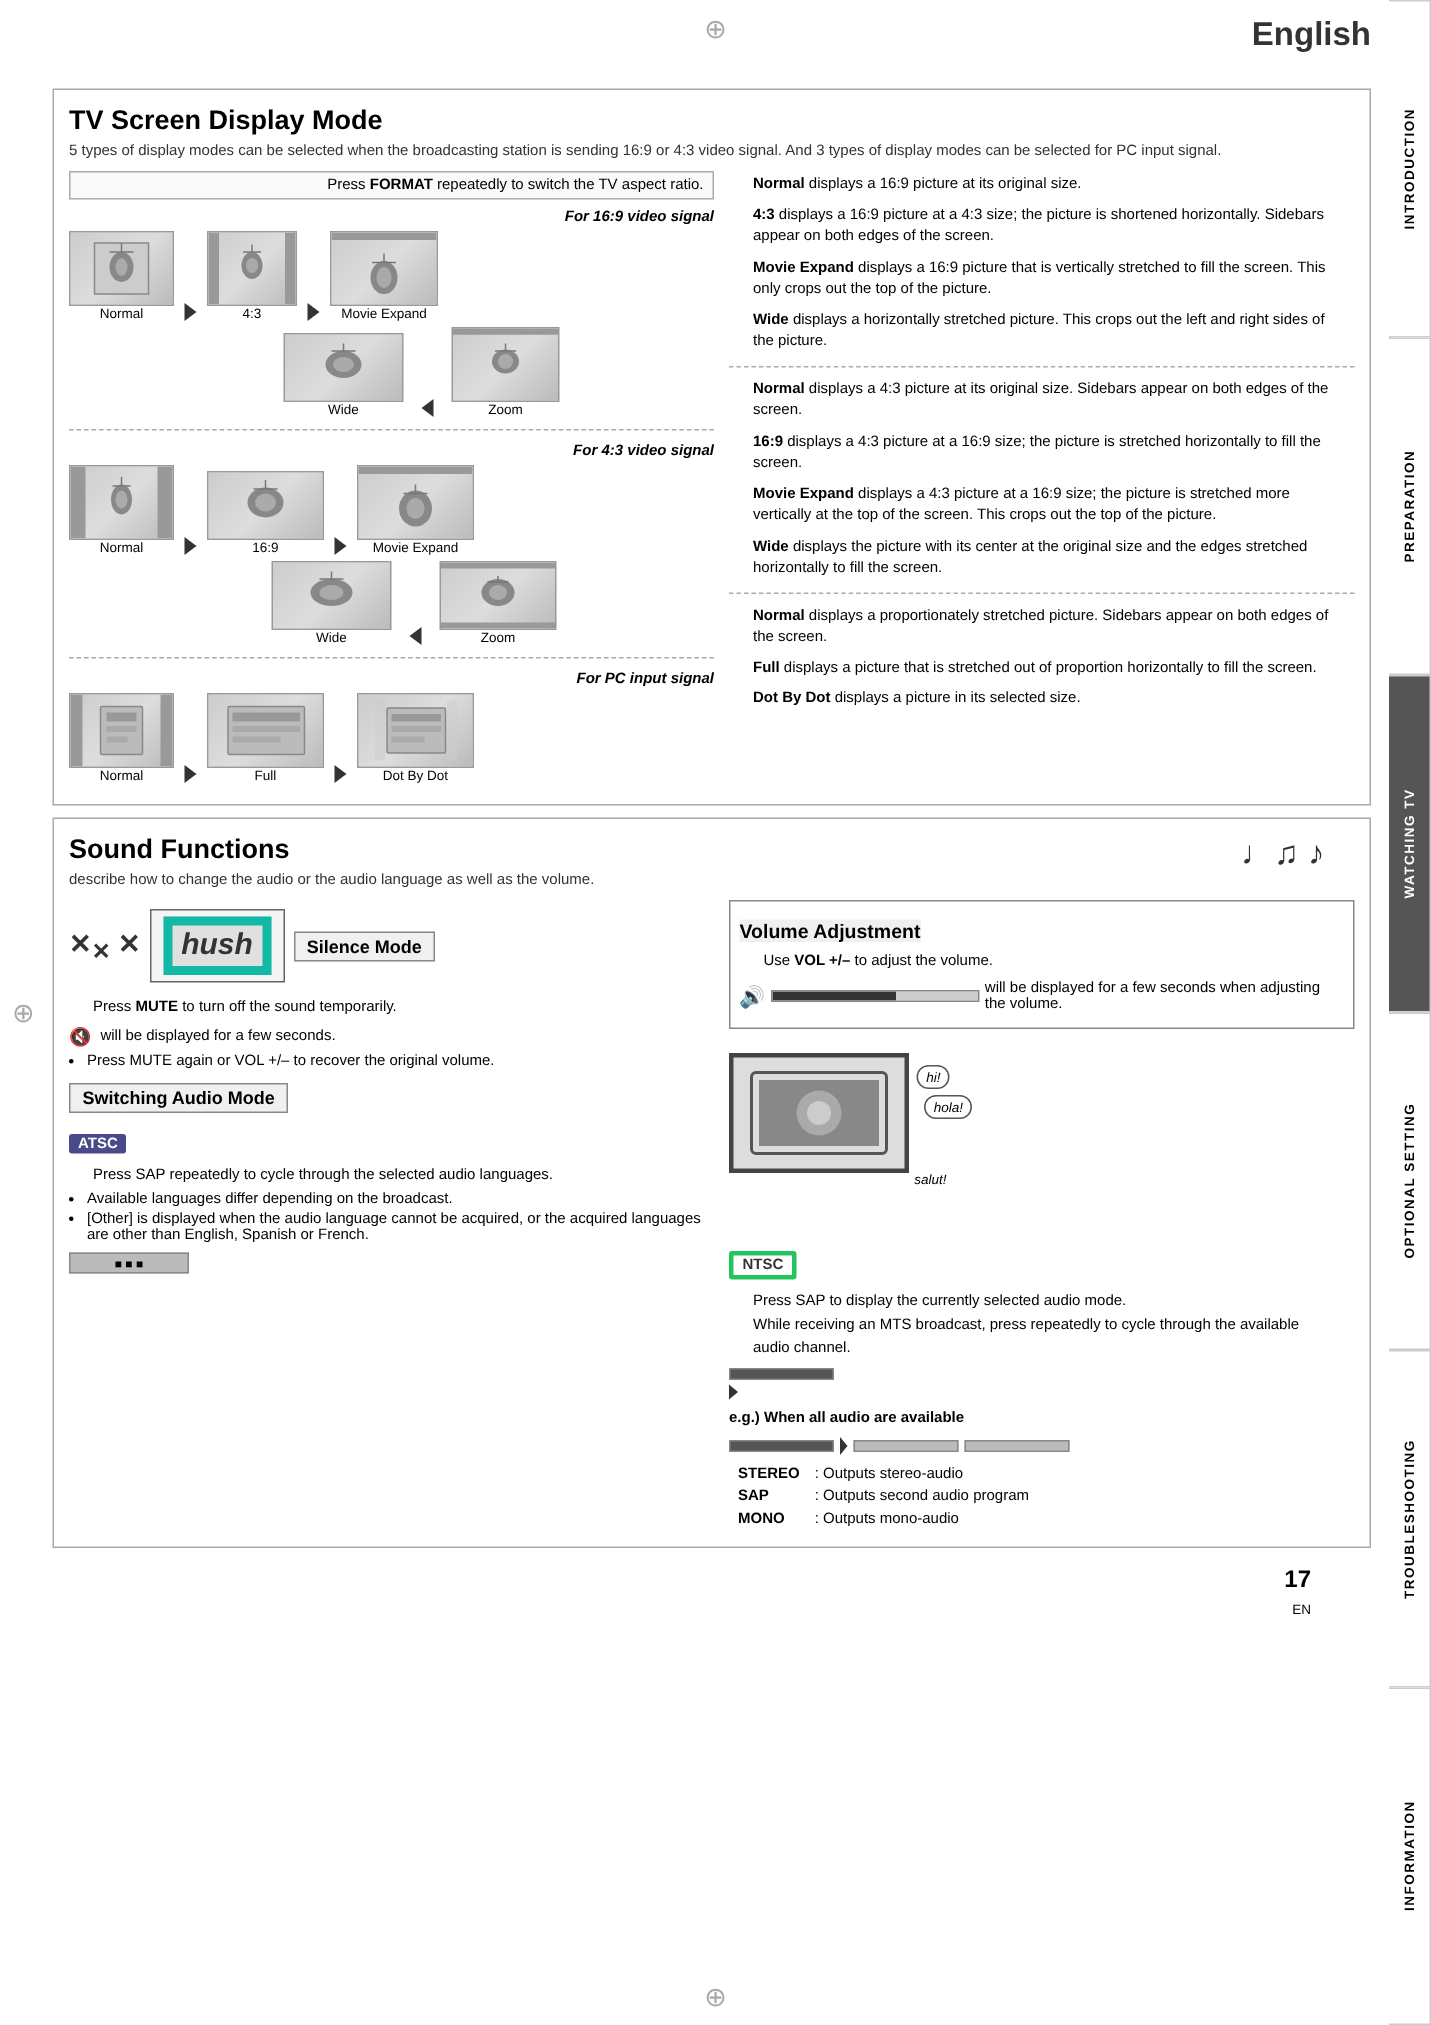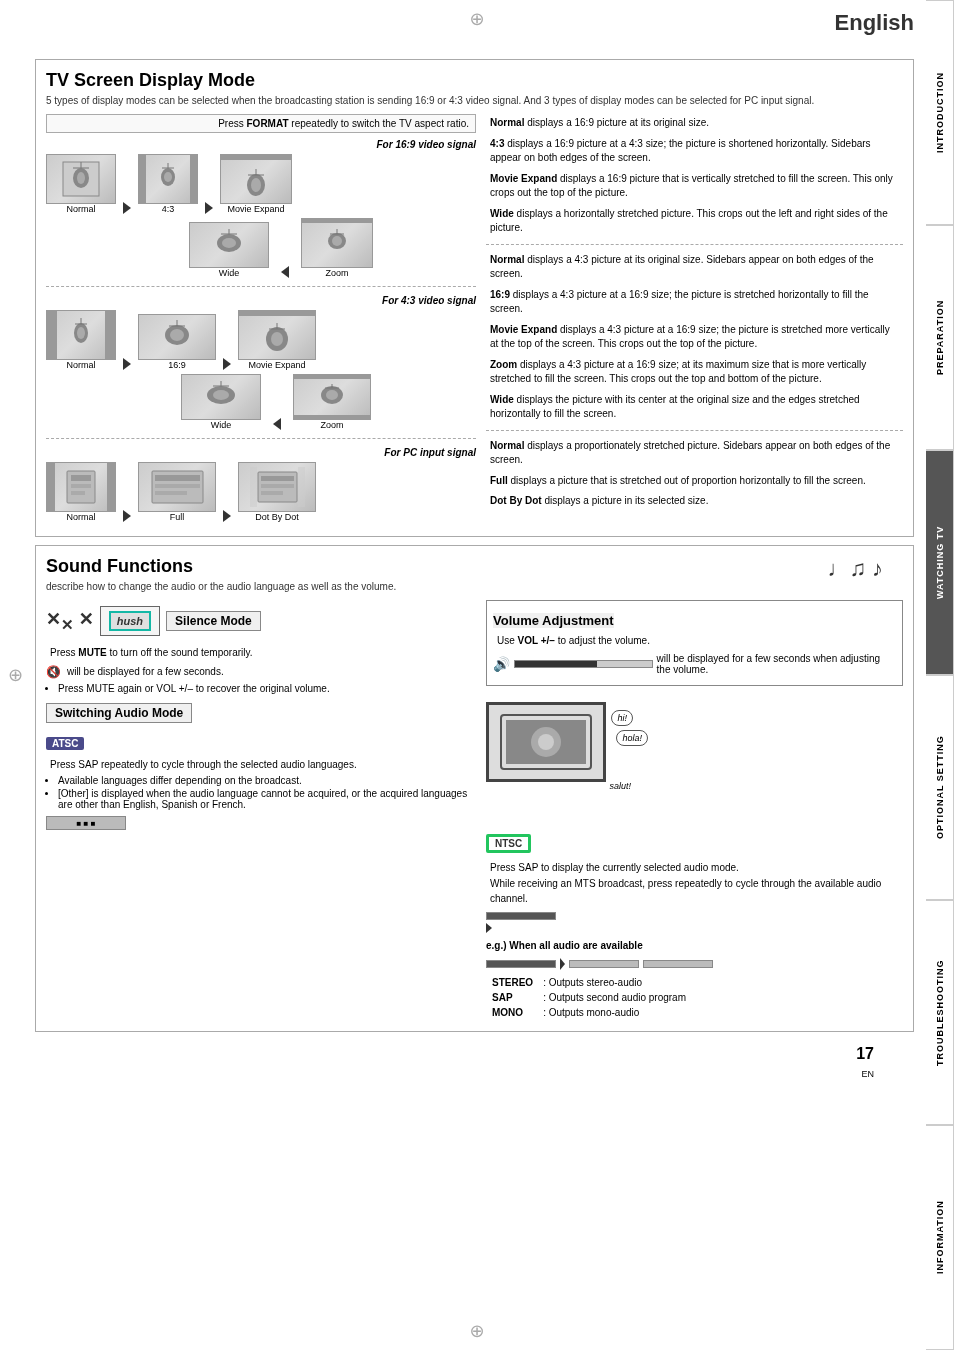--- a/index.html
+++ b/index.html
@@ -217,25 +217,25 @@
       border: 1px solid #666;
       display: inline-flex;
       align-items: center;
       gap: 4px;
       padding: 4px 8px;
       margin: 6px 0;
       background: #f5f5f5;
     }
 
     .hush-logo {
-      font-size: 11px;
+      font-size: 20px;
       font-weight: bold;
       font-style: italic;
       color: #333;
-      border: 2px solid #14b8a6;
+      border: 6px solid #14b8a6;
       padding: 2px 6px;
       background: #e0e0e0;
     }
 
     .subsection-title {
       font-size: 12px;
       font-weight: bold;
       border: 1px solid #888;
       padding: 2px 8px;
       background: #f0f0f0;
@@ -371,21 +371,21 @@
       font-size: 10px;
       list-style: disc;
     }
 
     .mode-arrows {
       display: flex;
       align-items: center;
       margin: 0 3px;
     }
 
-    p { margin: 2px 4px; font-size: 10px; line-height: 1.45; }
+    p { margin: 2px 16px; font-size: 10px; line-height: 1.45; }
 
     .note-text { font-size: 10px; margin: 2px 0 4px 0; }
 
     .stereo-table { font-size: 10px; margin-top: 4px; }
     .stereo-table td { padding: 1px 4px; vertical-align: top; }
     .stereo-table .bold { font-weight: bold; }
   </style>
 </head>
 <body>
 
@@ -701,23 +701,20 @@
         <div class="description-block">
           <p><span class="desc-bold">Normal</span> <span>displays a 4:3 picture at its original size. Sidebars appear on both edges of the screen.</span></p>
         </div>
         <div class="description-block">
           <p><span class="desc-bold">16:9</span> <span>displays a 4:3 picture at a 16:9 size; the picture is stretched horizontally to fill the screen.</span></p>
         </div>
         <div class="description-block">
           <p><span class="desc-bold">Movie Expand</span> <span>displays a 4:3 picture at a 16:9 size; the picture is stretched more vertically at the top of the screen. This crops out the top of the picture.</span></p>
         </div>
         <div class="description-block">
-          <p><span class="desc-bold">Zoom</span> <span>displays a 4:3 picture at a 16:9 size; at its maximum size that is more vertically stretched to fill the screen. This crops out the top and bottom of the picture.</span></p>
-        </div>
-        <div class="description-block">
           <p><span class="desc-bold">Wide</span> <span>displays the picture with its center at the original size and the edges stretched horizontally to fill the screen.</span></p>
         </div>
 
         <hr class="dashed-divider">
 
         <div class="description-block">
           <p><span class="desc-bold">Normal</span> <span>displays a proportionately stretched picture. Sidebars appear on both edges of the screen.</span></p>
         </div>
         <div class="description-block">
           <p><span class="desc-bold">Full</span> <span>displays a picture that is stretched out of proportion horizontally to fill the screen.</span></p>

